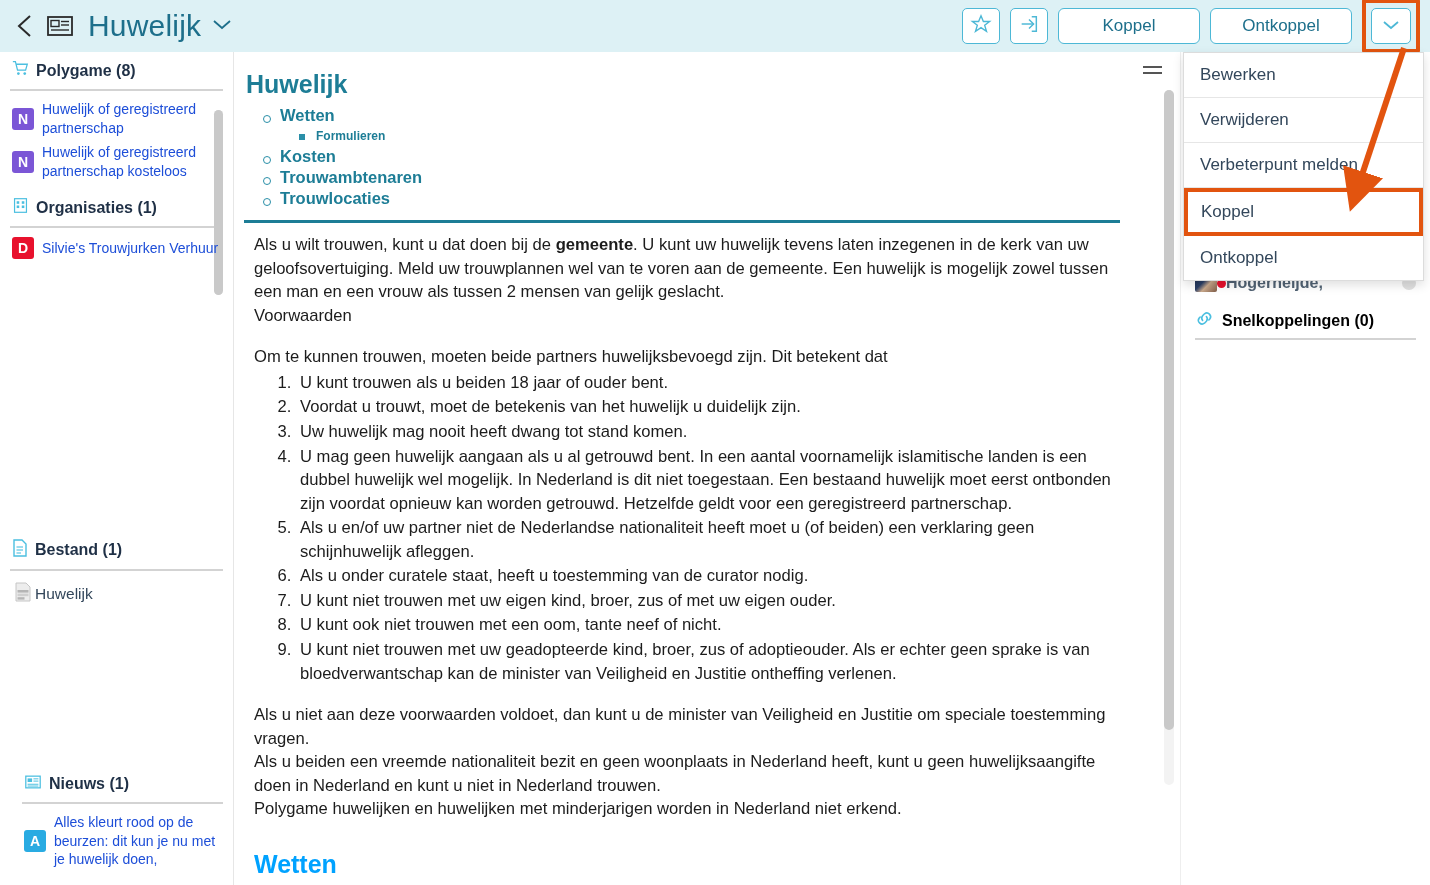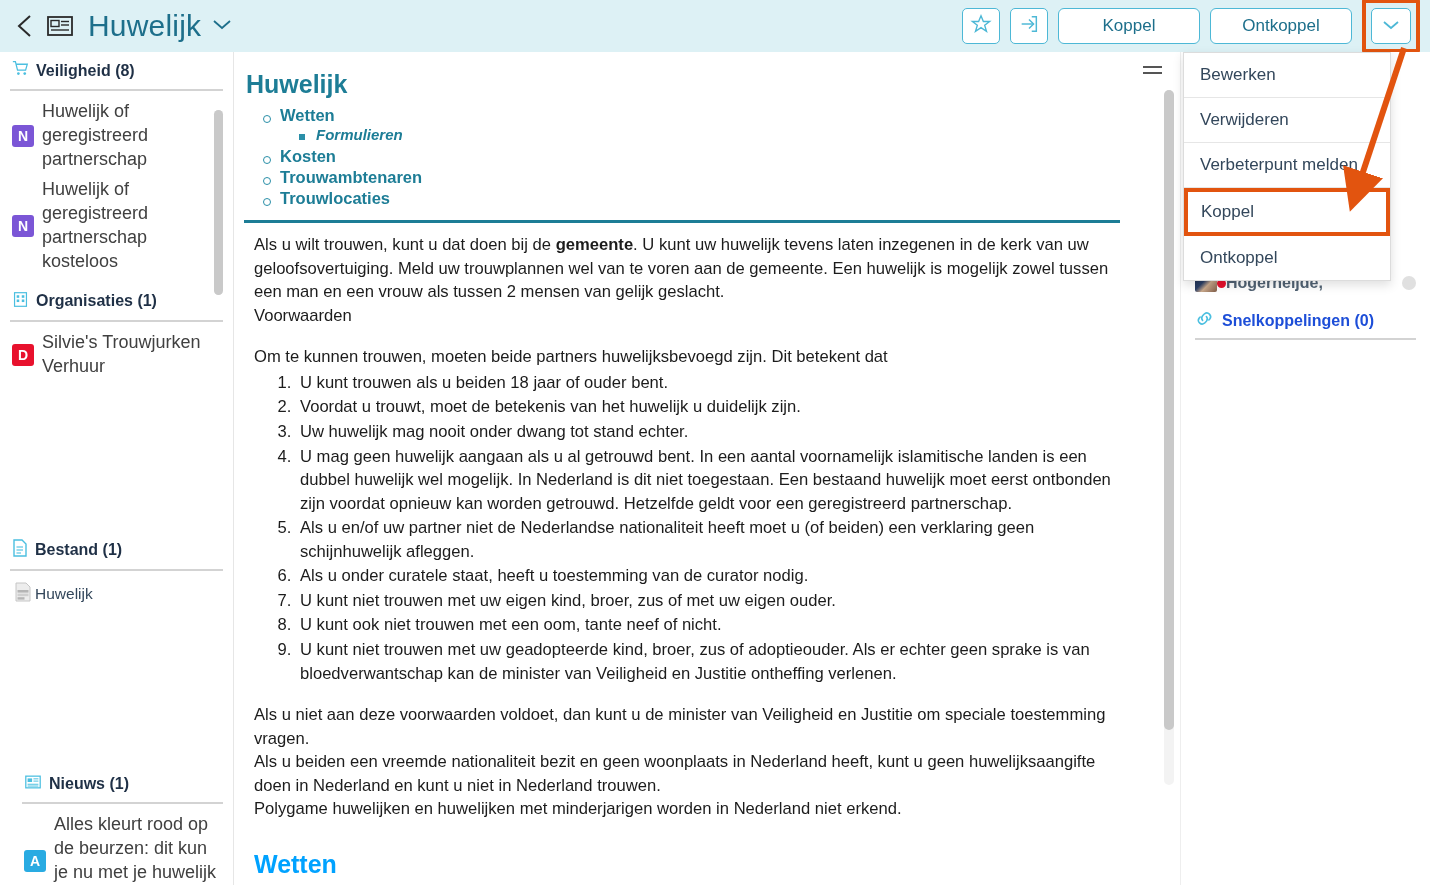--- a/index.html
+++ b/index.html
@@ -74,21 +74,21 @@
     font-size: 16px; color: #1f3046; font-weight: bold;
   }
   .side-head-label .cnt { font-weight: bold; }
   .side-rule { height: 2px; background: #d3d3d3; margin: 3px 0 6px 0; }
 
   .side-item {
     display: flex; align-items: center; gap: 8px;
     padding: 3px 2px; cursor: pointer; position: relative;
   }
   .side-item-text {
-    font-size: 18px; color: #404040; line-height: 1.33;
+    font-size: 14px; color: #1d4ed8; line-height: 1.33;
   }
   .badge {
     width: 22px; height: 22px; min-width: 22px; border-radius: 3px;
     color: #fff; font-size: 14px; font-weight: bold;
     display: flex; align-items: center; justify-content: center;
   }
   .badge.n { background: #7b56d6; }
   .badge.d { background: #e8112d; }
   .badge.a { background: #29abe2; }
 
@@ -135,21 +135,21 @@
   .toc a {
     color: #1d7d96; font-weight: bold; font-size: 16.5px; text-decoration: none;
     cursor: pointer;
   }
   .toc ul ul { padding-left: 36px; }
   .toc ul ul li { position: relative; padding: 1px 0; }
   .toc ul ul li::before {
     content: ""; position: absolute; left: -17px; top: 9px;
     width: 6px; height: 6px; background: #2a8fa8;
   }
-  .toc ul ul a { font-size: 15px; font-style: italic; }
+  .toc ul ul a { font-size: 12px; }
 
   .body-text { padding: 10px 36px 0 10px; font-size: 16.6px; line-height: 1.42; color: #1c1c1c; }
   .body-text p { margin: 0 1px 0 0; }
   .body-text p.gap { margin-top: 18px; }
   .body-text ol { margin: 2px 4px 0 0; padding-left: 42px; }
   .body-text ol li { margin-bottom: 1px; padding-left: 4px; }
   .sec-head {
     color: #00a2ff; font-size: 25px; font-weight: bold; margin-top: 26px;
   }
 
@@ -177,26 +177,26 @@
   }
   .rp-dot { width: 9px; height: 9px; border-radius: 50%; background: #e8112d; }
   .rp-username { font-size: 16px; color: #33475b; font-weight: bold; opacity: .85; }
   .rp-circle {
     position: absolute; right: 14px; top: 8px;
     width: 14px; height: 14px; border-radius: 50%; background: #e0e0e0;
   }
   .rp-head {
     display: flex; align-items: center; gap: 8px; padding: 12px 14px 4px 14px;
   }
-  .rp-head-label { font-size: 16px; color: #1d4ed8; font-weight: bold; }
+  .rp-head-label { font-size: 16px; color: #000000; font-weight: bold; }
   .rp-rule { height: 2px; background: #d3d3d3; margin: 3px 14px 0 14px; }
 
   
   .dropdown {
-    position: absolute; left: 1183px; top: 52px; width: 208px;
+    position: absolute; left: 1183px; top: 52px; width: 241px;
     background: #ffffff; border: 1px solid #dcdcdc;
     box-shadow: 0 4px 10px rgba(0,0,0,.13);
     z-index: 40;
   }
   .dd-item {
     padding: 12px 16px; font-size: 17px; color: #33475b;
     border-bottom: 1px solid #e6e6e6; cursor: pointer; background: #fff;
   }
   .dd-item:last-child { border-bottom: none; }
   .dd-item.hl {
@@ -274,21 +274,21 @@
 
     <div class="side-section prod-list">
       <div class="side-head">
         <span>
           <svg width="17" height="17" viewBox="0 0 20 20">
             <polyline points="1,2 4,2 6.5,12 16,12 18,5 5,5" fill="none" stroke="#4bbfe0" stroke-width="1.5"></polyline>
             <circle cx="7.5" cy="16" r="1.6" fill="#4bbfe0"></circle>
             <circle cx="15" cy="16" r="1.6" fill="#4bbfe0"></circle>
           </svg>
         </span>
-        <span class="side-head-label"><span>Veiligheid</span> <span class="cnt">(8)</span></span>
+        <span class="side-head-label"><span>Polygame</span> <span class="cnt">(8)</span></span>
       </div>
       <div class="side-rule"></div>
 
       <div class="side-item">
         <span class="badge n">N</span>
         <span class="side-item-text">Huwelijk of geregistreerd partnerschap</span>
       </div>
       <div class="side-item">
         <span class="badge n">N</span>
         <span class="side-item-text">Huwelijk of geregistreerd partnerschap kosteloos</span>
@@ -396,21 +396,21 @@
         </ul>
       </div>
 
       <div class="body-text">
         <p><span>Als u wilt trouwen, kunt u dat doen bij de </span><b>gemeente</b><span>. U kunt uw huwelijk tevens laten inzegenen in de kerk van uw geloofsovertuiging. Meld uw trouwplannen wel van te voren aan de gemeente. Een huwelijk is mogelijk zowel tussen een man en een vrouw als tussen 2 mensen van gelijk geslacht.</span></p>
         <p>Voorwaarden</p>
         <p class="gap">Om te kunnen trouwen, moeten beide partners huwelijksbevoegd zijn. Dit betekent dat</p>
         <ol>
           <li>U kunt trouwen als u beiden 18 jaar of ouder bent.</li>
           <li>Voordat u trouwt, moet de betekenis van het huwelijk u duidelijk zijn.</li>
-          <li>Uw huwelijk mag nooit onder dwang tot stand echter.</li>
+          <li>Uw huwelijk mag nooit heeft dwang tot stand komen.</li>
           <li>U mag geen huwelijk aangaan als u al getrouwd bent. In een aantal voornamelijk islamitische landen is een dubbel huwelijk wel mogelijk. In Nederland is dit niet toegestaan. Een bestaand huwelijk moet eerst ontbonden zijn voordat opnieuw kan worden getrouwd. Hetzelfde geldt voor een geregistreerd partnerschap.</li>
           <li>Als u en/of uw partner niet de Nederlandse nationaliteit heeft moet u (of beiden) een verklaring geen schijnhuwelijk afleggen.</li>
           <li>Als u onder curatele staat, heeft u toestemming van de curator nodig.</li>
           <li>U kunt niet trouwen met uw eigen kind, broer, zus of met uw eigen ouder.</li>
           <li>U kunt ook niet trouwen met een oom, tante neef of nicht.</li>
           <li>U kunt niet trouwen met uw geadopteerde kind, broer, zus of adoptieouder. Als er echter geen sprake is van bloedverwantschap kan de minister van Veiligheid en Justitie ontheffing verlenen.</li>
         </ol>
         <p class="gap">Als u niet aan deze voorwaarden voldoet, dan kunt u de minister van Veiligheid en Justitie om speciale toestemming vragen.</p>
         <p>Als u beiden een vreemde nationaliteit bezit en geen woonplaats in Nederland heeft, kunt u geen huwelijksaangifte doen in Nederland en kunt u niet in Nederland trouwen.</p>
         <p>Polygame huwelijken en huwelijken met minderjarigen worden in Nederland niet erkend.</p>

